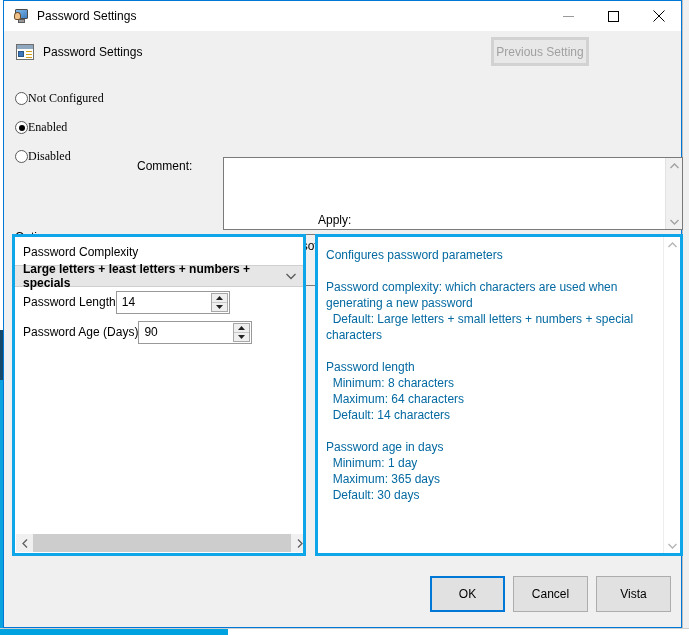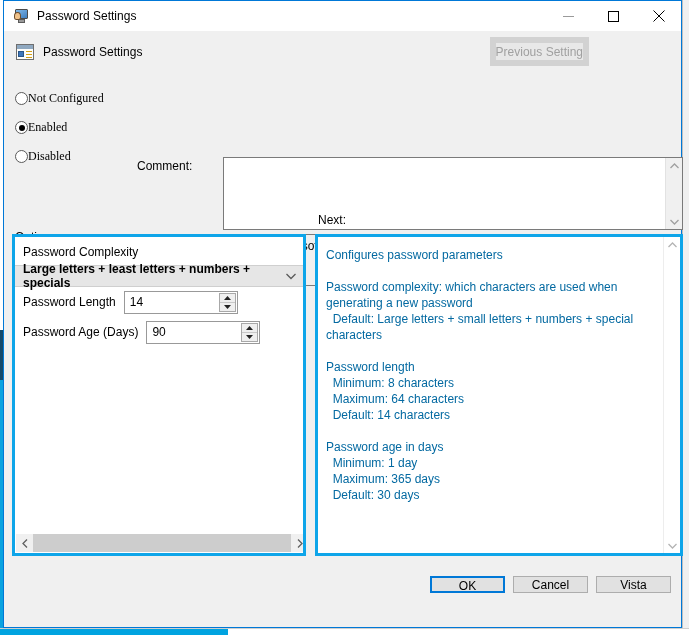--- a/index.html
+++ b/index.html
@@ -184,21 +184,21 @@
   .header-buttons {
     position: absolute;
     right: 92px; top: 6px;
     display: flex;
     gap: 8px;
   }
   .btn {
     font-family: "Liberation Sans", sans-serif;
     font-size: 12px;
     background: #e1e1e1;
-    border: 6px solid #7f1d1d;
+    border: 3px solid #7f1d1d;
     padding: 0;
     height: 29px;
     min-width: 98px;
     color: #000;
     box-sizing: border-box;
     cursor: default;
   }
   .btn.disabled {
     color: #a0a0a0;
     background: #e8e8e8;
@@ -345,21 +345,20 @@
     display: flex;
     align-items: center;
     height: 30px;
     padding-left: 8px;
   }
   .opt-row-label {
     font-size: 12px;
     white-space: nowrap;
   }
   .spin {
-    margin-left: 8px;
     height: 23px;
     background: #ffffff;
     border: 1px solid #999999;
     box-sizing: border-box;
     display: flex;
     align-items: stretch;
   }
   #spin-length { width: 114px; }
   #spin-age { width: 114px; }
   .spin-value {
@@ -446,21 +445,21 @@
   .footer-buttons {
     position: absolute;
     right: 10px; top: 14px;
     display: flex;
     gap: 8px;
   }
   .fbtn {
     font-family: "Liberation Sans", sans-serif;
     font-size: 12px;
     width: 75px;
-    height: 17px;
+    height: 36px;
     background: #e1e1e1;
     border: 1px solid #adadad;
     box-sizing: border-box;
     color: #000;
     cursor: default;
   }
   .fbtn.default {
     border: 2px solid #0078d7;
     background: #e1e1e1;
   }
@@ -565,21 +564,21 @@
           <svg width="9" height="6" viewBox="0 0 9 6">
               <polyline points="0.5,1 4.5,5 8.5,1" fill="none" stroke="#a0a0a0" stroke-width="1.3"></polyline>
             </svg>
         </span>
       </div>
     </div>
   </div>
 
   <div class="section-labels">
     <div id="options-label">Options:</div>
-    <div id="help-label">Next:</div>
+    <div id="help-label">Apply:</div>
   </div>
 
   <div class="panels">
 
     <div class="panel" id="options-panel">
       <div class="opt-title">Password Complexity</div>
 
       <div class="combo">
         <span>Large letters + least letters + numbers + specials</span>
         <span class="combo-caret">

